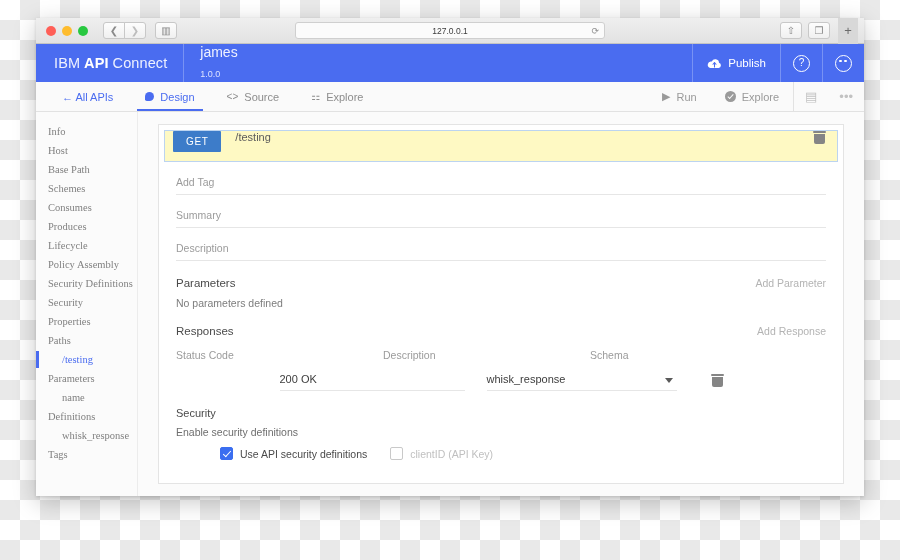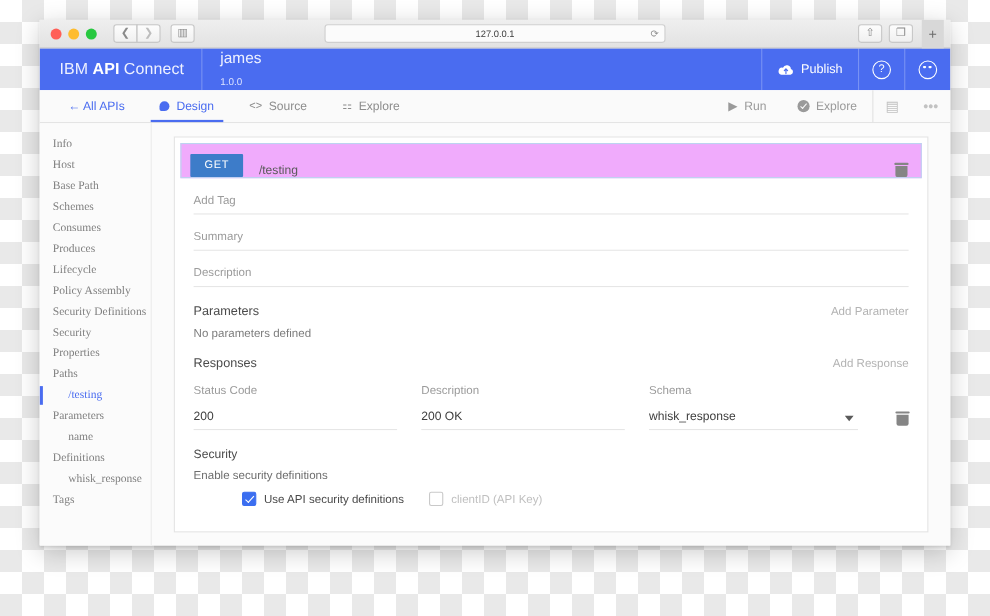--- a/index.html
+++ b/index.html
@@ -217,24 +217,24 @@
 
   .card {
     background: #ffffff;
     border: 1px solid #e4e4e4;
     height: 360px;
     overflow: hidden;
   }
 
   
   .path-row {
-    display: flex; align-items: flex-end;
+    display: flex; align-items: flex-start;
     height: 32px;
     padding: 0 12px 0 8px;
-    background: #f0abfc;
+    background: #fef9c3;
     border: 1.5px solid #bcd4f0;
     margin: 5px 5px 0 5px;
   }
   .verb-badge {
     background: #3d7cc9;
     color: #ffffff;
     font-size: 10px;
     letter-spacing: .6px;
     padding: 5px 13px;
     border-radius: 1px;
@@ -492,23 +492,20 @@
           <div class="col-desc">
               <div class="h">Description</div>
             </div>
           <div class="col-schema">
               <div class="h">Schema</div>
             </div>
           <div class="col-trash"></div>
         </div>
 
         <div class="resp-row">
-          <div class="col-status">
-            <div class="c">200</div>
-          </div>
           <div class="col-desc">
             <div class="c">200 OK</div>
           </div>
           <div class="col-schema">
             <div class="c">
               <span>whisk_response</span>
               <span class="caret"></span>
             </div>
           </div>
           <div class="col-trash">

